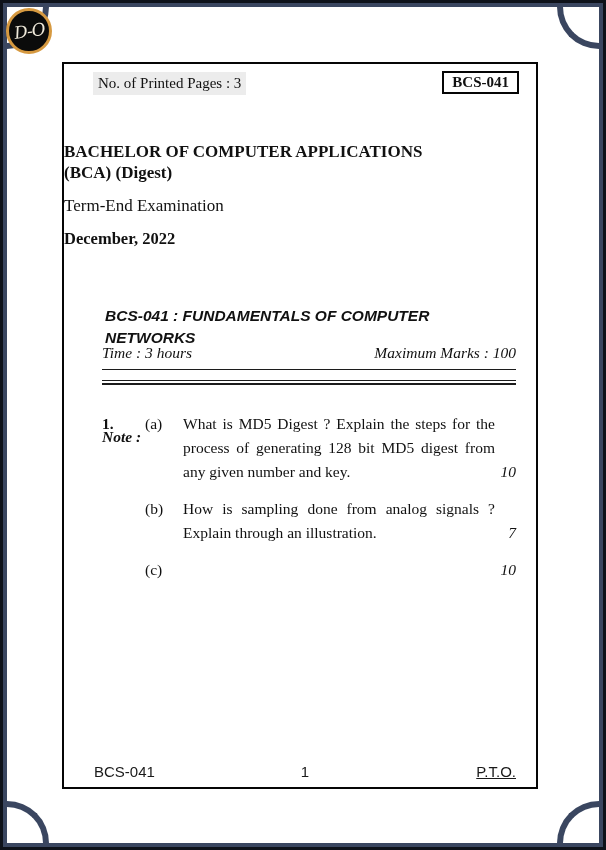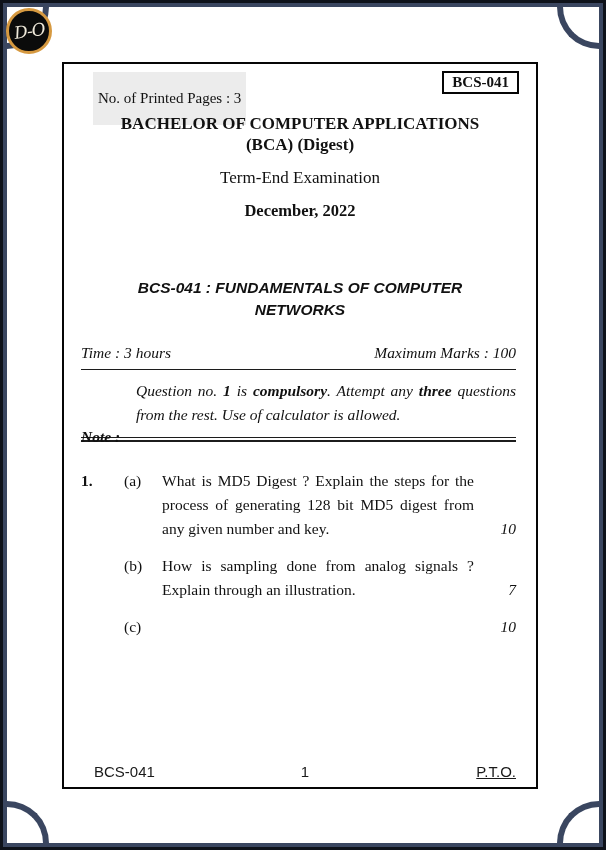--- a/index.html
+++ b/index.html
@@ -16,31 +16,31 @@
   
   .logo{position:absolute;left:6px;top:8px;width:40px;height:40px;border-radius:50%;
         background:#0b0b0b;border:3px solid #d69940;z-index:6;
         display:flex;align-items:center;justify-content:center;}
   .logo span{font-family:"DejaVu Serif", serif;font-style:italic;font-weight:300;
         font-size:17px;color:#efe9da;letter-spacing:-1px;transform:rotate(-8deg);}
   
   .paper{position:absolute;left:62px;top:62px;width:476px;height:727px;background:#fff;
          border:2.5px solid #050505;box-sizing:border-box;z-index:2;}
   .paper-inner{position:relative;width:100%;height:100%;}
-  .pages-note{position:absolute;left:29px;top:8px;font-size:15px;background:#ececec;padding:18px 5px;}
+  .pages-note{position:absolute;left:29px;top:8px;font-size:15px;background:#ececec;padding:3px 5px;}
   .code-badge{position:absolute;right:17px;top:7px;border:2px solid #050505;
               font-weight:bold;font-size:15px;padding:1px 8px;}
-  .center-block{position:absolute;left:0;right:0;text-align:center;}
+  .center-block{position:absolute;left:0;right:0;text-align:left;margin-top:28px;}
   .program{top:49px;font-weight:bold;font-size:17px;line-height:21px;}
   .exam-title{top:104px;font-weight:normal;font-size:17px;}
   .exam-date{top:137px;font-weight:bold;font-size:16.5px;}
   .course-title{top:213px;font-family:"Liberation Sans", sans-serif;font-weight:bold;
                 font-size:15.5px;line-height:22px;font-style:italic;}
   .course-title div{width:390px;margin:0 auto;}
-  .content{position:absolute;left:17px;right:20px;top:280px;}
+  .content{position:absolute;left:38px;right:20px;top:280px;}
   .time-row{display:flex;justify-content:space-between;font-style:italic;font-size:15.5px;}
   .rule{border-top:1.5px solid #1c1c1c;margin-top:7px;}
   .note-block{margin-top:9px;font-style:italic;font-size:15.5px;line-height:24px;position:relative;}
   .note-label{position:absolute;left:0;top:0;font-weight:bold;margin-top:46px;}
   .note-body{margin-left:55px;text-align:justify;}
   .dbl-rule{margin-top:10px;height:2px;border-top:1.5px solid #1c1c1c;border-bottom:2.5px solid #1c1c1c;}
   .questions{margin-top:27px;font-size:15.5px;line-height:24px;}
   .q-part{display:flex;margin-bottom:13px;}
   .q-num{width:43px;font-weight:bold;flex:none;}
   .q-letter{width:38px;flex:none;}
@@ -88,21 +88,20 @@
 
     <div class="content">
       <div class="time-row">
         <span>Time : 3 hours</span>
         <span>Maximum Marks : 100</span>
       </div>
       <div class="rule"></div>
 
       <div class="note-block">
         <span class="note-label">Note :</span>
-        <div class="note-body"><span>Question no. </span><span class="seg-bold">1</span><span> is </span><span class="seg-bold">compulsory</span><span>. Attempt any </span><span class="seg-bold">three</span><span> questions from the rest. Use of calculator is allowed.</span></div>
       </div>
 
       <div class="dbl-rule"></div>
 
       <div class="questions">
         <div class="q-part">
           <div class="q-num">1.</div>
           <div class="q-letter">(a)</div>
           <div class="q-text"><span>What is MD5 Digest ? Explain the steps for the process of generating 128 bit MD5 digest from any given number and key.</span></div>
           <div class="q-marks">10</div>

